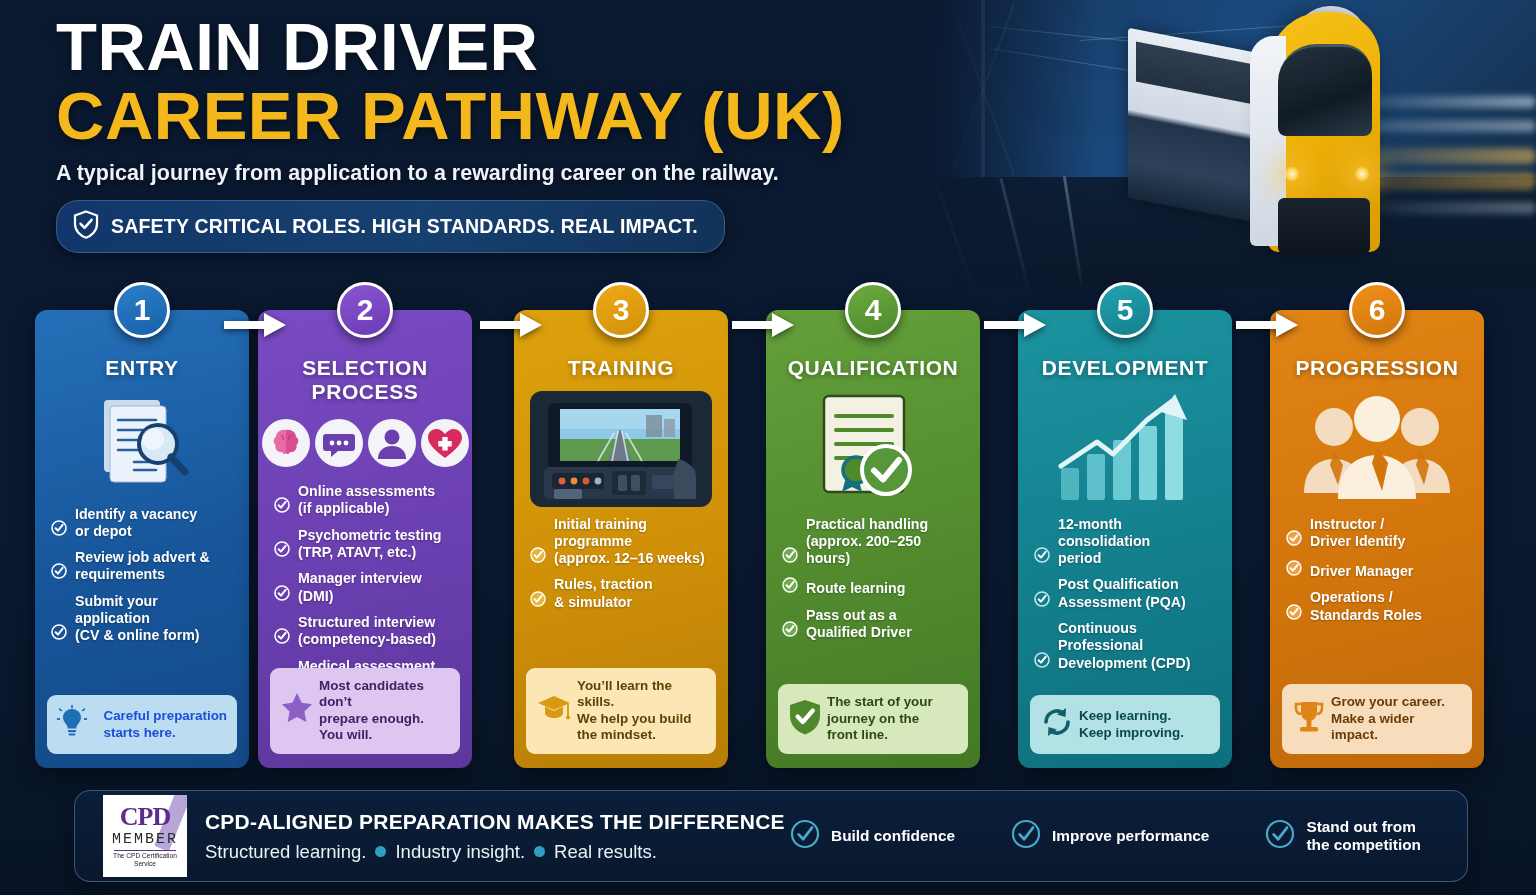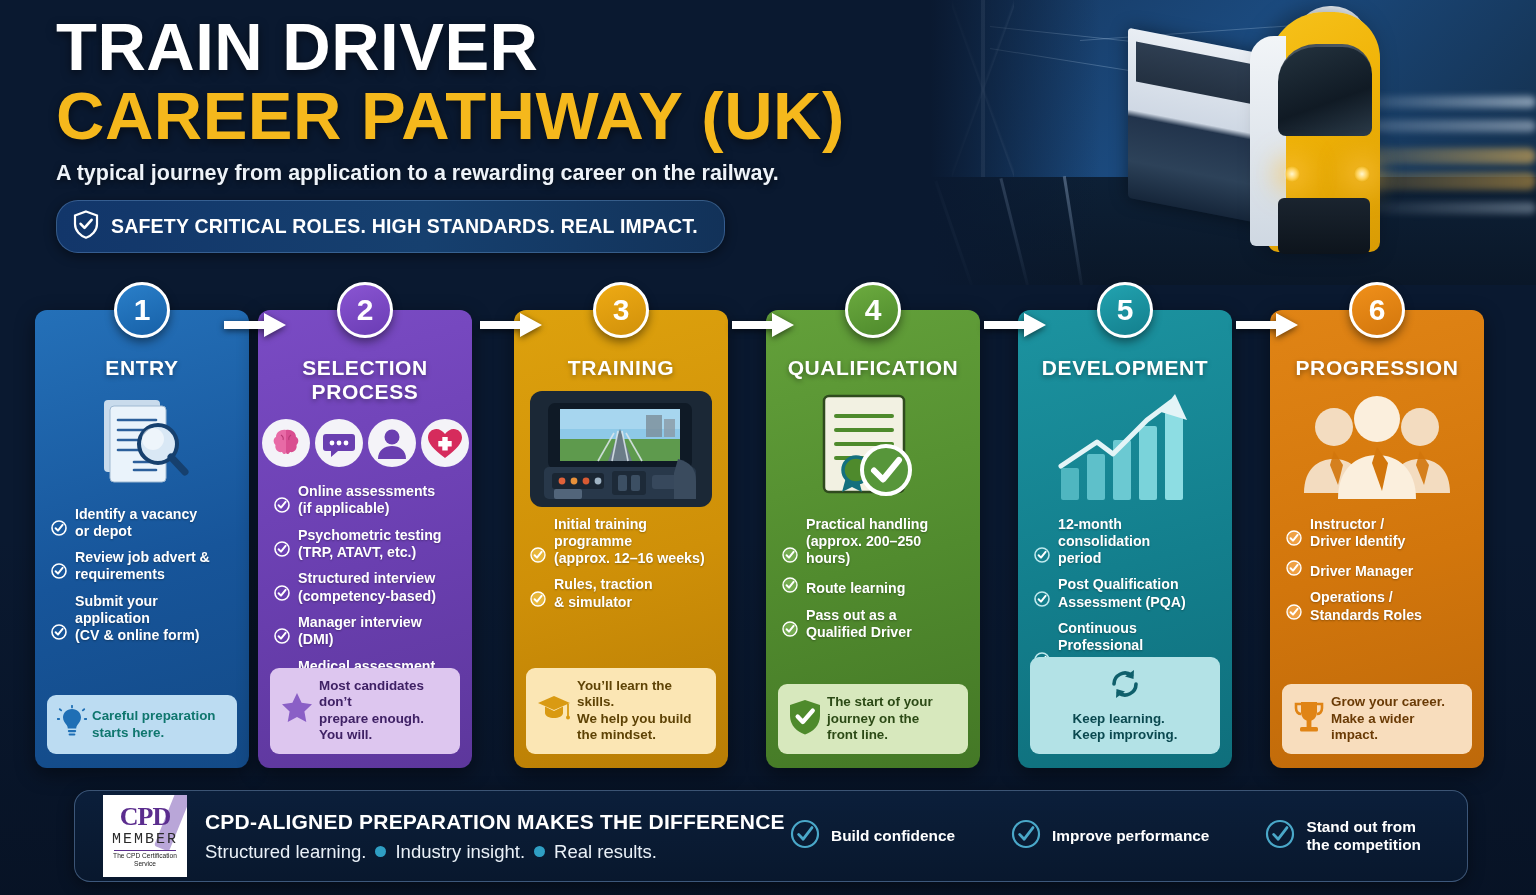--- a/index.html
+++ b/index.html
@@ -180,25 +180,25 @@
   .c3{ left:514px;  background:linear-gradient(165deg,#dda10d 0%, #cf9008 55%, #b87d05 100%); }
   .c4{ left:766px;  background:linear-gradient(165deg,#63a03a 0%, #518b2e 55%, #447826 100%); }
   .c5{ left:1018px; background:linear-gradient(165deg,#1c93a0 0%, #137f8d 55%, #0f6f7c 100%); }
   .c6{ left:1270px; background:linear-gradient(165deg,#e08415 0%, #d2760c 55%, #be690a 100%); }
   .b1{ background:linear-gradient(160deg,#2a7fc9,#1761a8); }
   .b2{ background:linear-gradient(160deg,#8a55d2,#6a3cb4); }
   .b3{ background:linear-gradient(160deg,#eeaa14,#d1910a); }
   .b4{ background:linear-gradient(160deg,#6cab3f,#4e8a2c); }
   .b5{ background:linear-gradient(160deg,#22a3b0,#137f8d); }
   .b6{ background:linear-gradient(160deg,#f0901a,#d2760c); }
-  .t1{ background:#bcdcf2; color:#0f766e; }
+  .t1{ background:#bcdcf2; color:#1d4ed8;justify-content:space-between; }
   .t2{ background:#ddc6ef; color:#3f2165; }
   .t3{ background:#fbe6b4; color:#5e4305; }
   .t4{ background:#d7e8bd; color:#2c4a16; }
-  .t5{ background:#b3e2e6; color:#0b4950;flex-direction:column; }
+  .t5{ background:#b3e2e6; color:#0b4950; }
   .t6{ background:#f8ddbd; color:#6a3b06; }
   .a1{ left:224px; } .a2{ left:480px; } .a3{ left:732px; }
   .a4{ left:984px; } .a5{ left:1236px; }
   
   .footer{
     position:absolute; left:74px; top:790px; width:1394px; height:92px;
     border:1px solid rgba(130,170,215,.42);
     border-radius:16px;
     background:linear-gradient(180deg, rgba(12,32,60,.92), rgba(9,24,46,.95));
     display:flex; align-items:center; z-index:20;
@@ -415,30 +415,30 @@
               <path d="M4.6 8.2 L7 10.6 L11.6 4.8" fill="none" stroke="#ffffff" stroke-width="2" stroke-linecap="round" stroke-linejoin="round"></path>
             </svg></span>
           <span style="white-space:pre-line">Psychometric testing
 (TRP, ATAVT, etc.)</span>
         </div>
       <div class="bullet">
           <span class="tick"><svg width="16" height="16" viewBox="0 0 16 16">
               <circle cx="8" cy="8" r="7" fill="none" stroke="#ffffff" stroke-width="1.6"></circle>
               <path d="M4.6 8.2 L7 10.6 L11.6 4.8" fill="none" stroke="#ffffff" stroke-width="2" stroke-linecap="round" stroke-linejoin="round"></path>
             </svg></span>
+          <span style="white-space:pre-line">Manager interview
+(DMI)</span>
+        </div>
+      <div class="bullet">
+          <span class="tick"><svg width="16" height="16" viewBox="0 0 16 16">
+              <circle cx="8" cy="8" r="7" fill="none" stroke="#ffffff" stroke-width="1.6"></circle>
+              <path d="M4.6 8.2 L7 10.6 L11.6 4.8" fill="none" stroke="#ffffff" stroke-width="2" stroke-linecap="round" stroke-linejoin="round"></path>
+            </svg></span>
           <span style="white-space:pre-line">Structured interview
 (competency-based)</span>
-        </div>
-      <div class="bullet">
-          <span class="tick"><svg width="16" height="16" viewBox="0 0 16 16">
-              <circle cx="8" cy="8" r="7" fill="none" stroke="#ffffff" stroke-width="1.6"></circle>
-              <path d="M4.6 8.2 L7 10.6 L11.6 4.8" fill="none" stroke="#ffffff" stroke-width="2" stroke-linecap="round" stroke-linejoin="round"></path>
-            </svg></span>
-          <span style="white-space:pre-line">Manager interview
-(DMI)</span>
         </div>
       <div class="bullet">
           <span class="tick"><svg width="16" height="16" viewBox="0 0 16 16">
               <circle cx="8" cy="8" r="7" fill="none" stroke="#ffffff" stroke-width="1.6"></circle>
               <path d="M4.6 8.2 L7 10.6 L11.6 4.8" fill="none" stroke="#ffffff" stroke-width="2" stroke-linecap="round" stroke-linejoin="round"></path>
             </svg></span>
           <span style="white-space:pre-line">Medical assessment
 (Rail Standards)</span>
         </div>
     </div>

